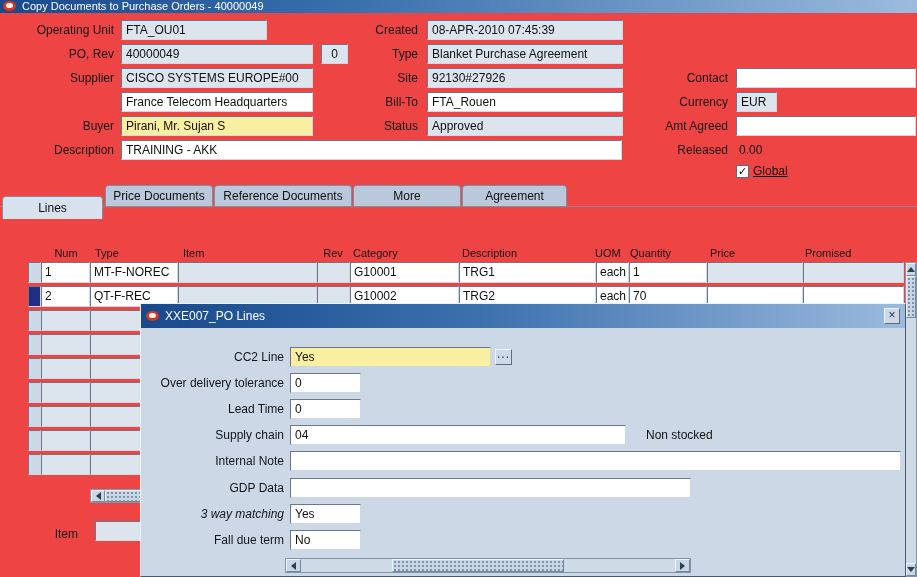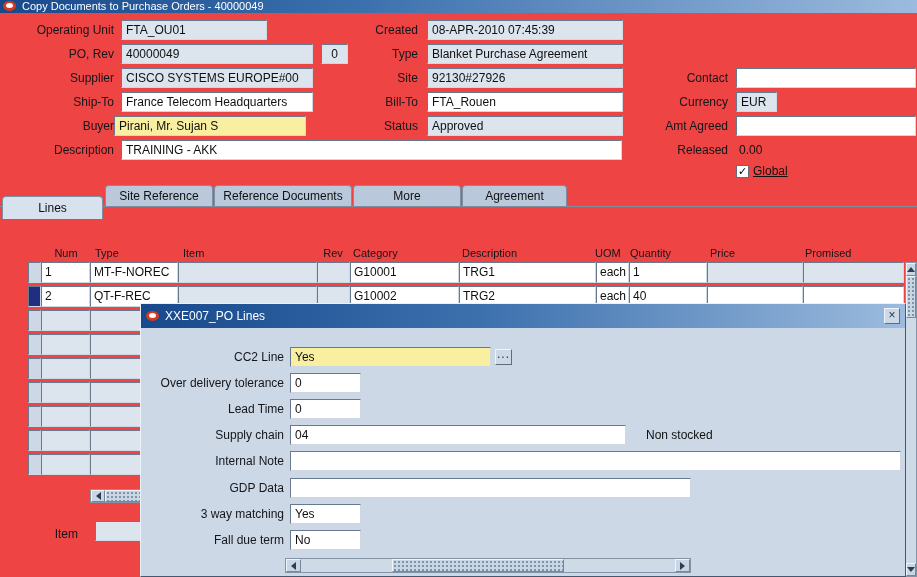--- a/index.html
+++ b/index.html
@@ -90,25 +90,24 @@
   <div class="lbl" style="left:2px;top:20px;width:112px;">Operating Unit</div>
   <div class="fld ro" style="left:121px;top:20px;width:146px;">FTA_OU01</div>
 
   <div class="lbl" style="left:2px;top:44px;width:112px;">PO, Rev</div>
   <div class="fld ro" style="left:121px;top:44px;width:192px;">40000049</div>
   <div class="fld ro" style="left:321px;top:44px;width:27px;text-align:center;">0</div>
 
   <div class="lbl" style="left:2px;top:68px;width:112px;">Supplier</div>
   <div class="fld ro" style="left:121px;top:68px;width:192px;">CISCO SYSTEMS EUROPE#00</div>
 
-  <div class="lbl" style="left:2px;top:92px;width:112px;">Ship-To</div>
   <div class="fld" style="left:121px;top:92px;width:192px;">France Telecom Headquarters</div>
 
   <div class="lbl" style="left:2px;top:116px;width:112px;">Buyer</div>
-  <div class="fld yel" style="left:114px;top:116px;width:192px;">Pirani, Mr. Sujan S</div>
+  <div class="fld yel" style="left:121px;top:116px;width:192px;">Pirani, Mr. Sujan S</div>
 
   <div class="lbl" style="left:2px;top:140px;width:112px;">Description</div>
   <div class="fld" style="left:121px;top:140px;width:501px;">TRAINING - AKK</div>
 
   <div class="lbl" style="left:330px;top:20px;width:88px;">Created</div>
   <div class="fld ro" style="left:427px;top:20px;width:196px;">08-APR-2010 07:45:39</div>
 
   <div class="lbl" style="left:330px;top:44px;width:88px;">Type</div>
   <div class="fld ro" style="left:427px;top:44px;width:196px;">Blanket Purchase Agreement</div>
 
@@ -131,21 +130,21 @@
   <div class="fld" style="left:736px;top:116px;width:180px;"></div>
 
   <div class="lbl" style="left:636px;top:140px;width:92px;">Released</div>
   <div class="flat" style="left:739px;top:140px;">0.00</div>
 
   <div class="chk" style="left:736px;top:165px;">✓</div>
   <div class="flat" style="left:753px;top:162px;height:18px;line-height:18px;text-decoration:underline;">Global</div>
 
   <div class="tabline"></div>
   <div class="tab active" style="left:2px;width:101px;">Lines</div>
-  <div class="tab" style="left:105px;width:108px;">Site Reference</div>
+  <div class="tab" style="left:105px;width:108px;">Price Documents</div>
   <div class="tab" style="left:214px;width:138px;">Reference Documents</div>
   <div class="tab" style="left:462px;width:105px;">Agreement</div>
   <div class="tab" style="left:353px;width:108px;">More</div>
 
   <div class="colhdr" style="left:42px;top:246px;width:48px;text-align:center;">Num</div>
   <div class="colhdr" style="left:95px;top:246px;">Type</div>
   <div class="colhdr" style="left:183px;top:246px;">Item</div>
   <div class="colhdr" style="left:316px;top:246px;width:34px;text-align:center;">Rev</div>
   <div class="colhdr" style="left:353px;top:246px;">Category</div>
   <div class="colhdr" style="left:462px;top:246px;">Description</div>
@@ -170,21 +169,21 @@
 
   <div class="row" style="top:286px;">
     <div class="cell sel on" style="left:28px;width:13px;"></div>
     <div class="cell" style="left:41px;width:49px;">2</div>
     <div class="cell" style="left:90px;width:88px;">QT-F-REC</div>
     <div class="cell ro" style="left:178px;width:139px;"></div>
     <div class="cell ro" style="left:317px;width:33px;"></div>
     <div class="cell" style="left:350px;width:109px;">G10002</div>
     <div class="cell" style="left:459px;width:137px;">TRG2</div>
     <div class="cell" style="left:596px;width:33px;">each</div>
-    <div class="cell" style="left:629px;width:78px;">40</div>
+    <div class="cell" style="left:629px;width:78px;">70</div>
     <div class="cell" style="left:707px;width:96px;"></div>
     <div class="cell" style="left:803px;width:101px;"></div>
   </div>
 
   <div class="row" style="top:310px;">
     <div class="cell sel" style="left:28px;width:13px;"></div>
     <div class="cell ro" style="left:41px;width:49px;"></div>
     <div class="cell ro" style="left:90px;width:88px;"></div>
   </div>
   <div class="row" style="top:334px;">
@@ -261,21 +260,21 @@
     <div class="lbl" style="left:4px;top:121px;width:139px;">Supply chain</div>
     <div class="fld" style="left:149px;top:121px;width:336px;">04</div>
     <div class="flat" style="left:505px;top:121px;">Non stocked</div>
 
     <div class="lbl" style="left:4px;top:147px;width:139px;">Internal Note</div>
     <div class="fld" style="left:149px;top:147px;width:611px;"></div>
 
     <div class="lbl" style="left:4px;top:174px;width:139px;">GDP Data</div>
     <div class="fld" style="left:149px;top:174px;width:401px;"></div>
 
-    <div class="lbl" style="left:4px;top:200px;width:139px;">3 way matching</div>
+    <div class="lbl" style="left:4px;top:200px;width:139px;font-style:italic;">3 way matching</div>
     <div class="fld" style="left:149px;top:200px;width:71px;">Yes</div>
 
     <div class="lbl" style="left:4px;top:226px;width:139px;">Fall due term</div>
     <div class="fld" style="left:149px;top:226px;width:71px;">No</div>
 
     <div class="sbar" style="left:144px;top:254px;width:406px;height:15px;">
       <div class="sbtn" style="left:0;top:0;width:15px;height:13px;">
           <span class="tri l"></span>
         </div>
       <div class="thumb" style="left:106px;top:0;width:172px;height:13px;"></div>

